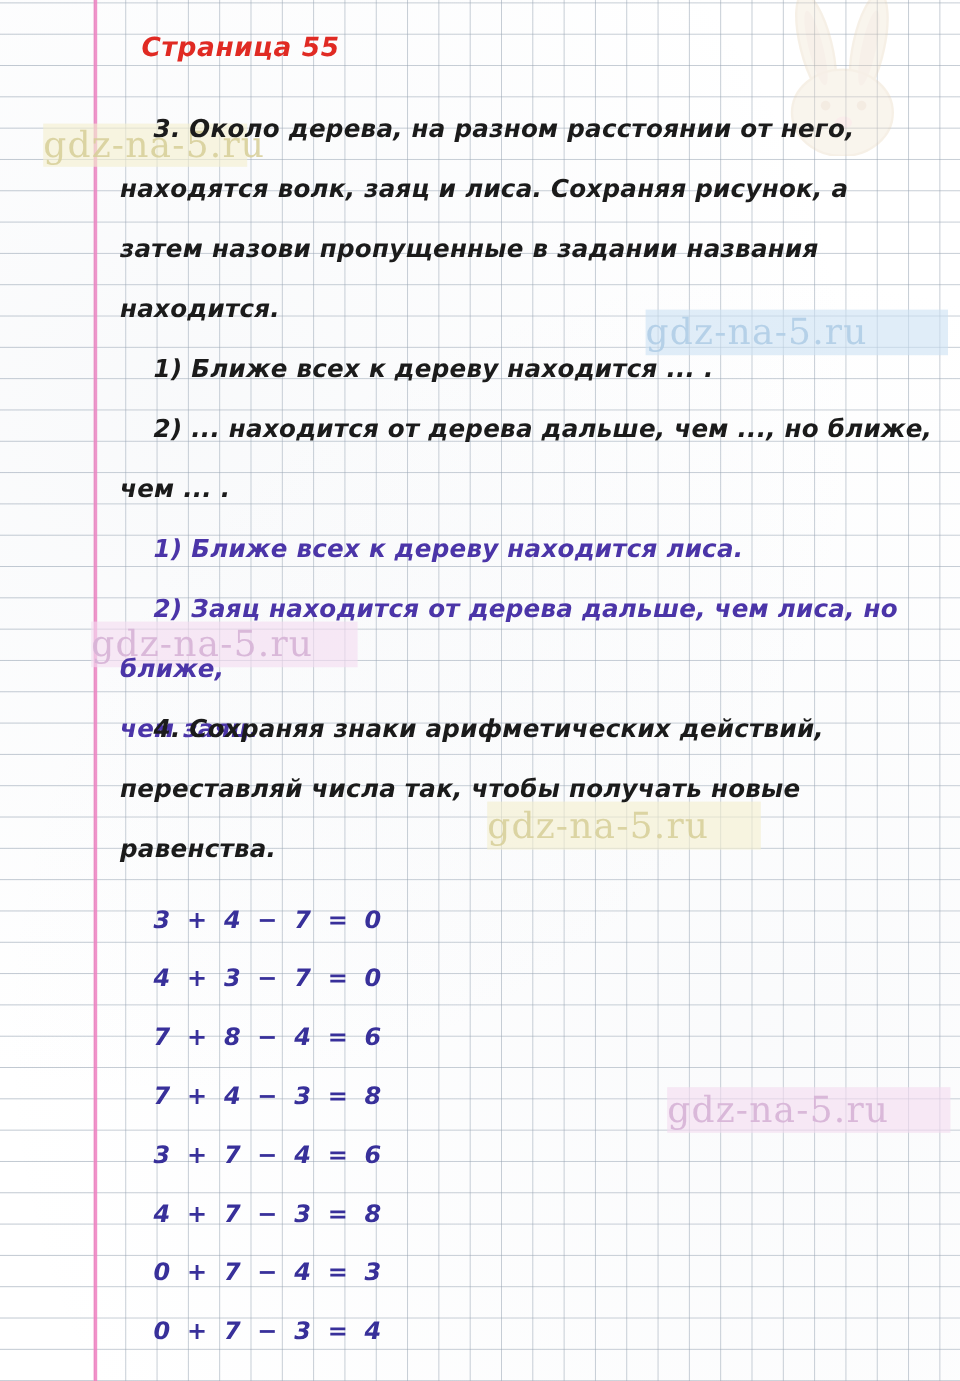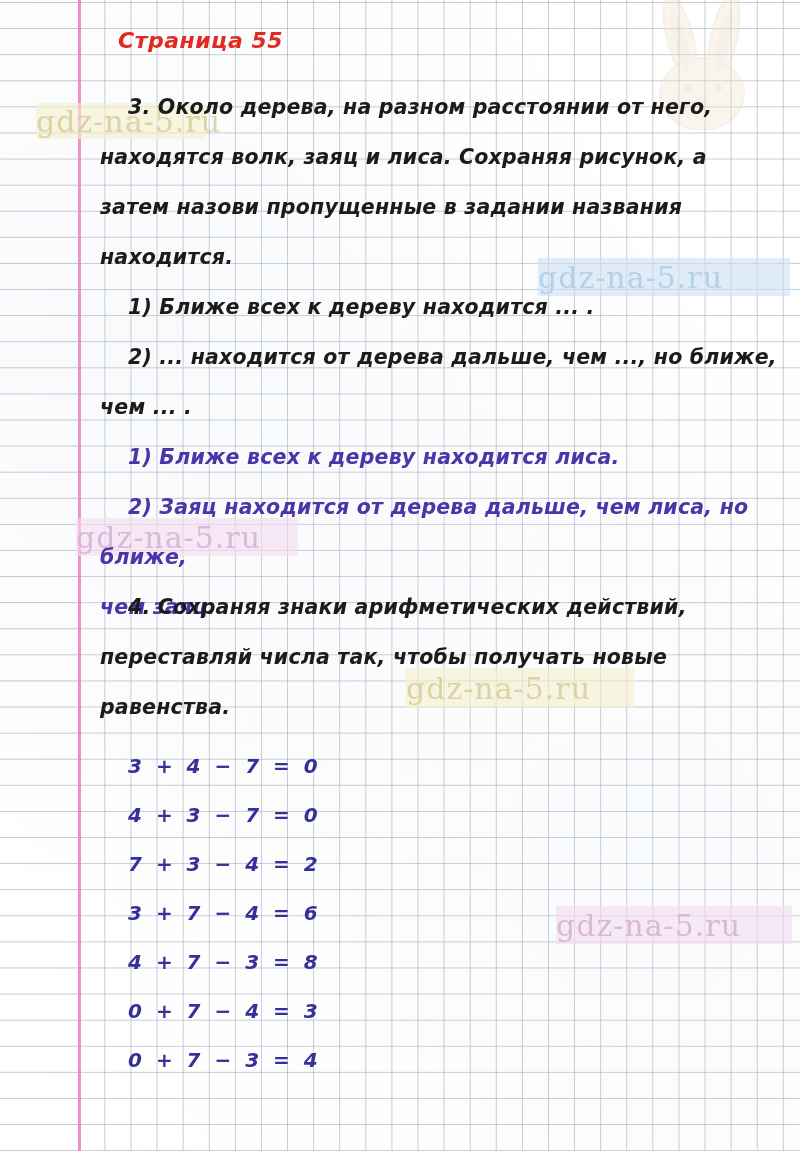--- a/index.html
+++ b/index.html
@@ -212,21 +212,22 @@
 
     <div class="para hand" style="top:582px;">
       <div><span class="indent"></span><span>4. Сохраняя знаки арифметических действий,</span></div>
       <div><span>переставляй числа так, чтобы получать новые</span></div>
       <div><span>равенства.</span></div>
     </div>
 
     <div class="equations hand">
       <div class="eq-row">3 + 4 − 7 = 0</div>
       <div class="eq-row">4 + 3 − 7 = 0</div>
-      <div class="eq-row">7 + 3 − 4 = 2</div>
+      <div class="eq-row">7 + 8 − 4 = 6</div>
+      <div class="eq-row">7 + 4 − 3 = 8</div>
       <div class="eq-row">3 + 7 − 4 = 6</div>
       <div class="eq-row">4 + 7 − 3 = 8</div>
       <div class="eq-row">0 + 7 − 4 = 3</div>
       <div class="eq-row">0 + 7 − 3 = 4</div>
     </div>
 
   </div>
 </div>
 
 </body></html>

